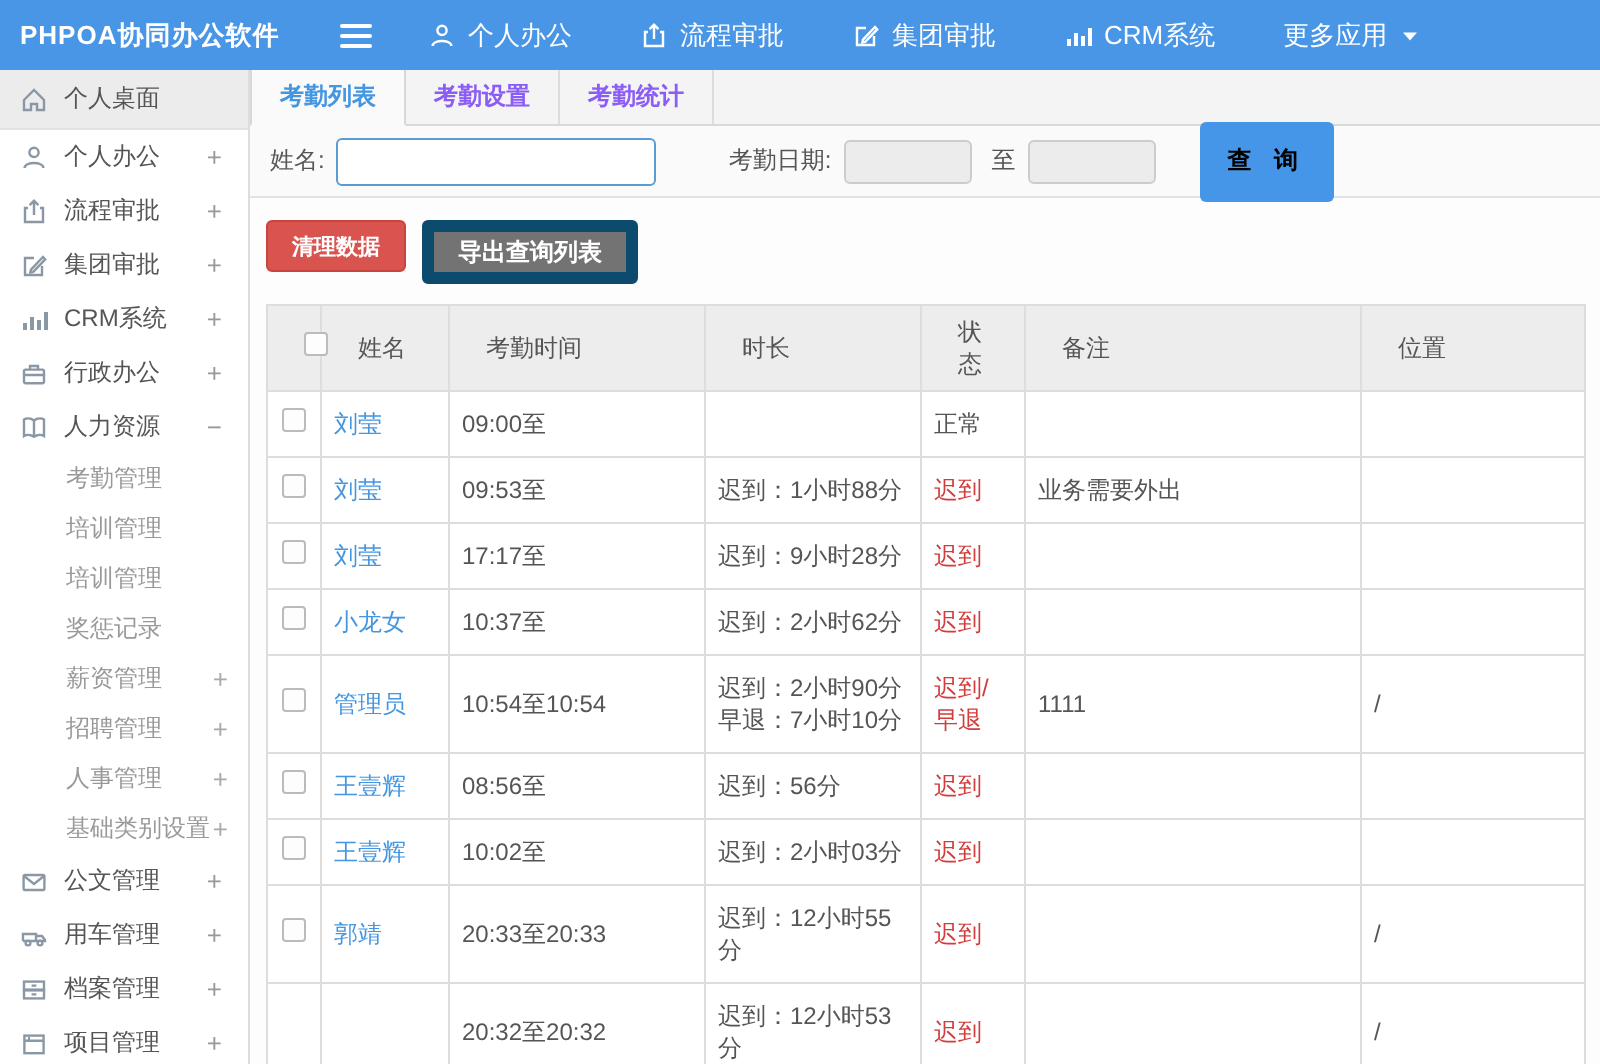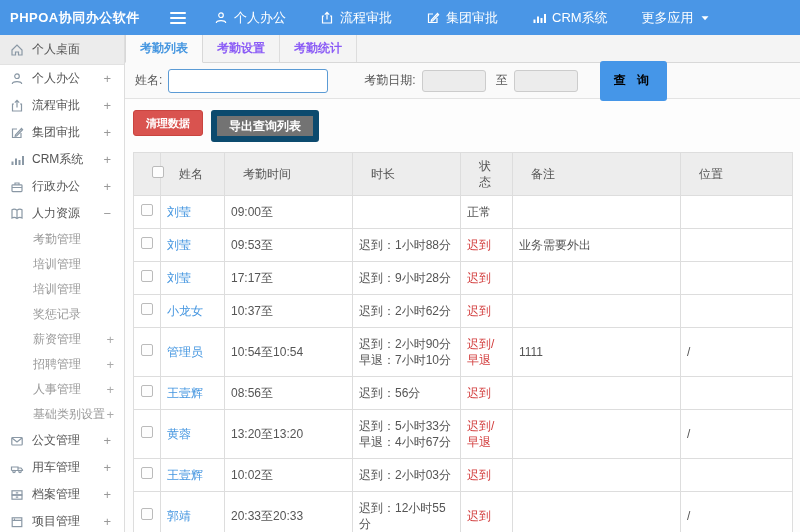--- a/index.html
+++ b/index.html
@@ -384,32 +384,20 @@
             <td>08:56至</td>
             <td>
               <div>迟到：56分</div>
             </td>
             <td class="st-late">迟到</td>
             <td></td>
             <td></td>
           </tr>
           <tr>
             <td class="c-check"><span class="chk"></span></td>
-            <td class="c-name"><a>黄蓉</a></td>
-            <td>13:20至13:20</td>
-            <td>
-              <div>迟到：5小时33分</div>
-              <div>早退：4小时67分</div>
-            </td>
-            <td class="st-late">迟到/早退</td>
-            <td></td>
-            <td>/</td>
-          </tr>
-          <tr>
-            <td class="c-check"><span class="chk"></span></td>
             <td class="c-name"><a>王壹辉</a></td>
             <td>10:02至</td>
             <td>
               <div>迟到：2小时03分</div>
             </td>
             <td class="st-late">迟到</td>
             <td></td>
             <td></td>
           </tr>
           <tr>

